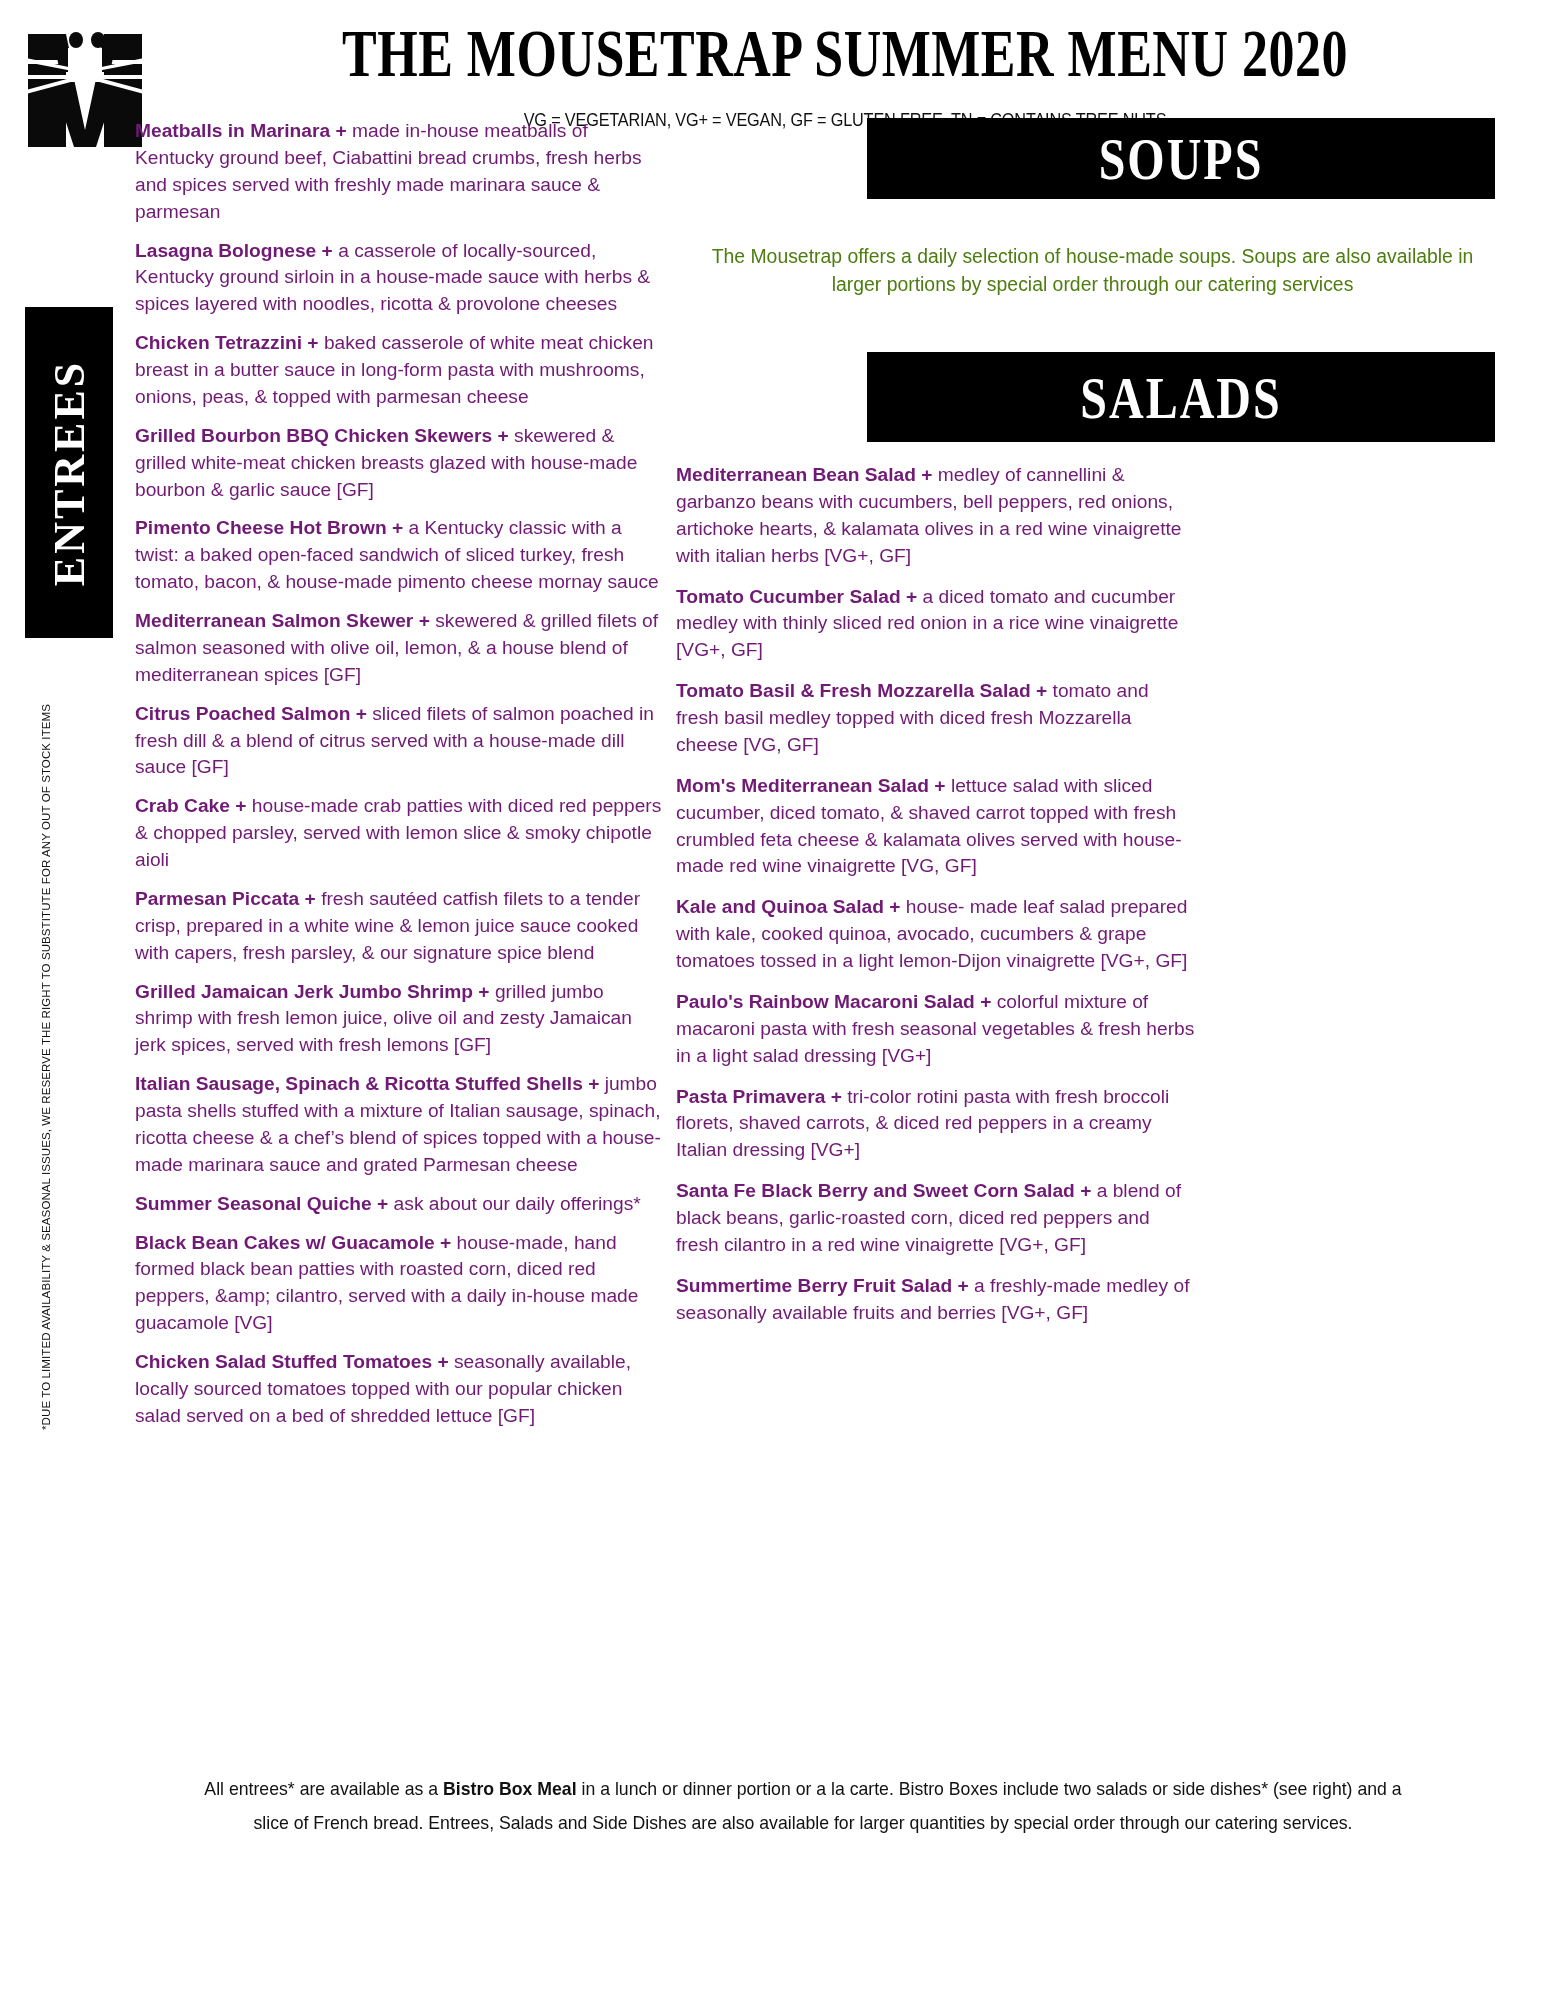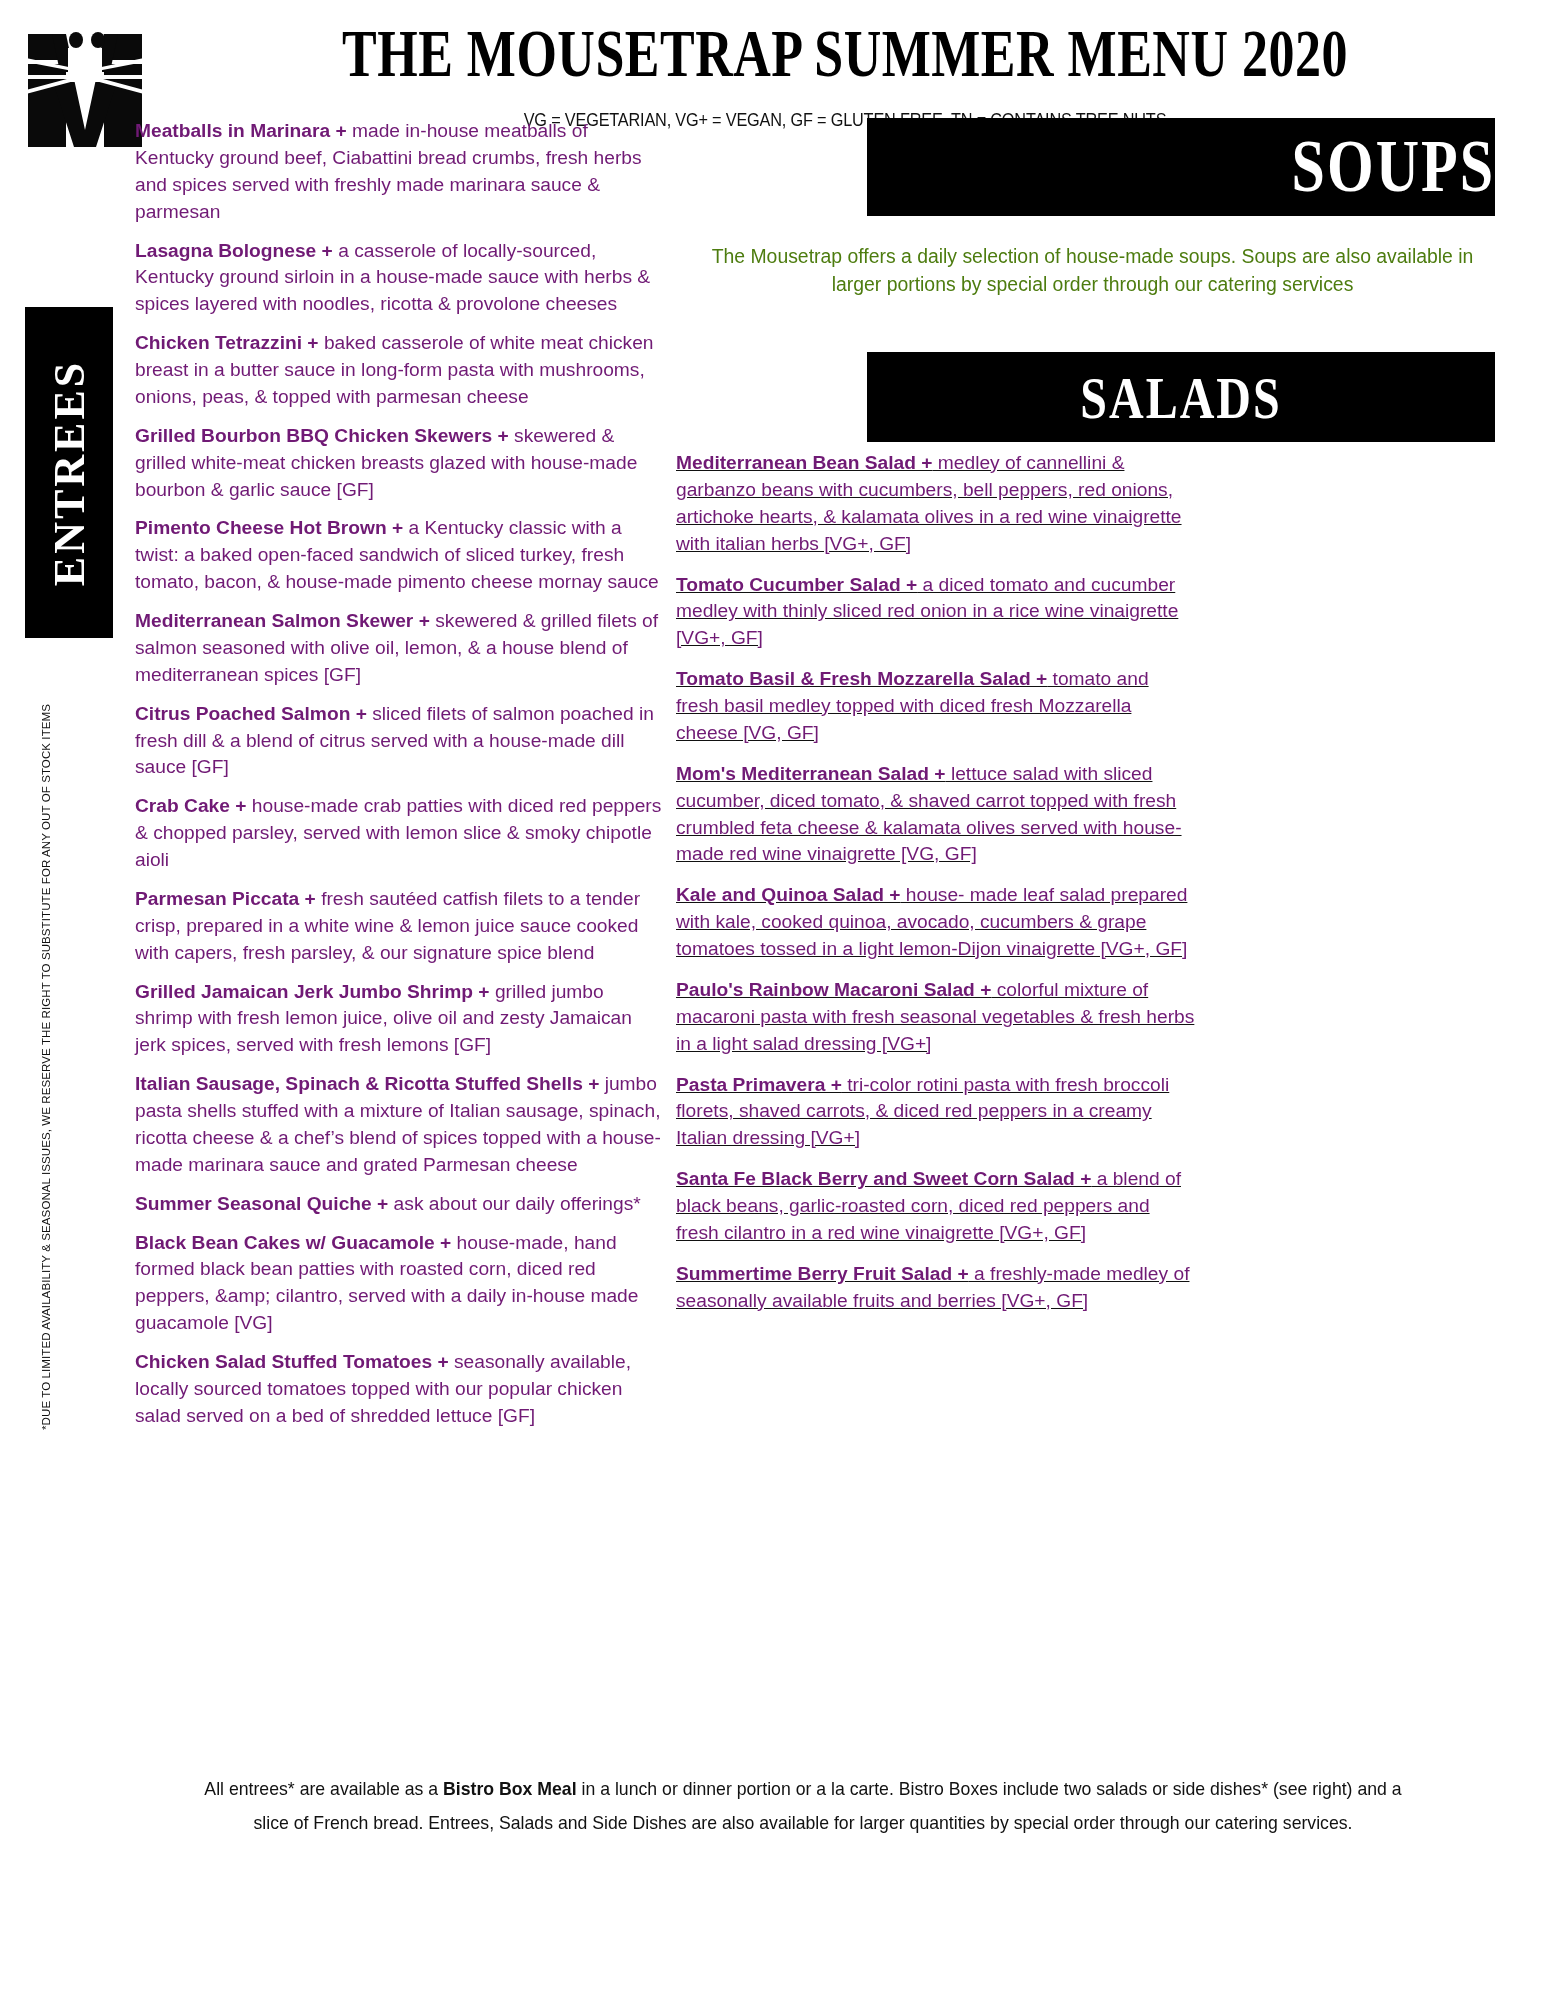--- a/index.html
+++ b/index.html
@@ -99,23 +99,22 @@
     background:#000;
     color:#fff;
     text-align:center;
     font-family:"Liberation Serif", serif;
     font-weight:bold;
     letter-spacing:2px;
     display:flex; align-items:center; justify-content:center;
   }
   .band-soups {
     position:absolute; left:867px; top:118px;
-    width:628px; height:98px;
-    font-size:60px;
-    justify-content:flex-end;
+    width:628px; height:81px;
+    font-size:48px;
   }
   .band-salads {
     position:absolute; left:867px; top:352px;
     width:628px; height:90px;
     font-size:48px;
   }
   .band span { display:block; transform:scaleY(1.22); }
 
   .soups-desc {
     position:absolute; left:690px; top:243px;
@@ -228,21 +227,21 @@
 
 <div class="band band-soups">
   <span>SOUPS</span>
 </div>
 <div class="soups-desc">The Mousetrap offers a daily selection of house-made soups. Soups are also available in larger portions by special order through our catering services</div>
 
 <div class="band band-salads">
   <span>SALADS</span>
 </div>
 
-<div class="col-right" id="salads-col" style="top:450px;text-decoration:underline;">
+<div class="col-right" id="salads-col" style="top:462px;">
     <div class="item">
       <p><span class="nm">Mediterranean Bean Salad +</span><span> medley of cannellini &amp; garbanzo beans with cucumbers, bell peppers, red onions, artichoke hearts, &amp; kalamata olives in a red wine vinaigrette with italian herbs    [VG+, GF]</span></p>
     </div>
     <div class="item">
       <p><span class="nm">Tomato Cucumber Salad +</span><span> a diced tomato and cucumber medley with thinly sliced red onion in a rice wine vinaigrette [VG+, GF]</span></p>
     </div>
     <div class="item">
       <p><span class="nm">Tomato Basil &amp; Fresh Mozzarella Salad +</span><span> tomato and fresh basil medley topped with diced fresh Mozzarella cheese [VG, GF]</span></p>
     </div>
     <div class="item">

